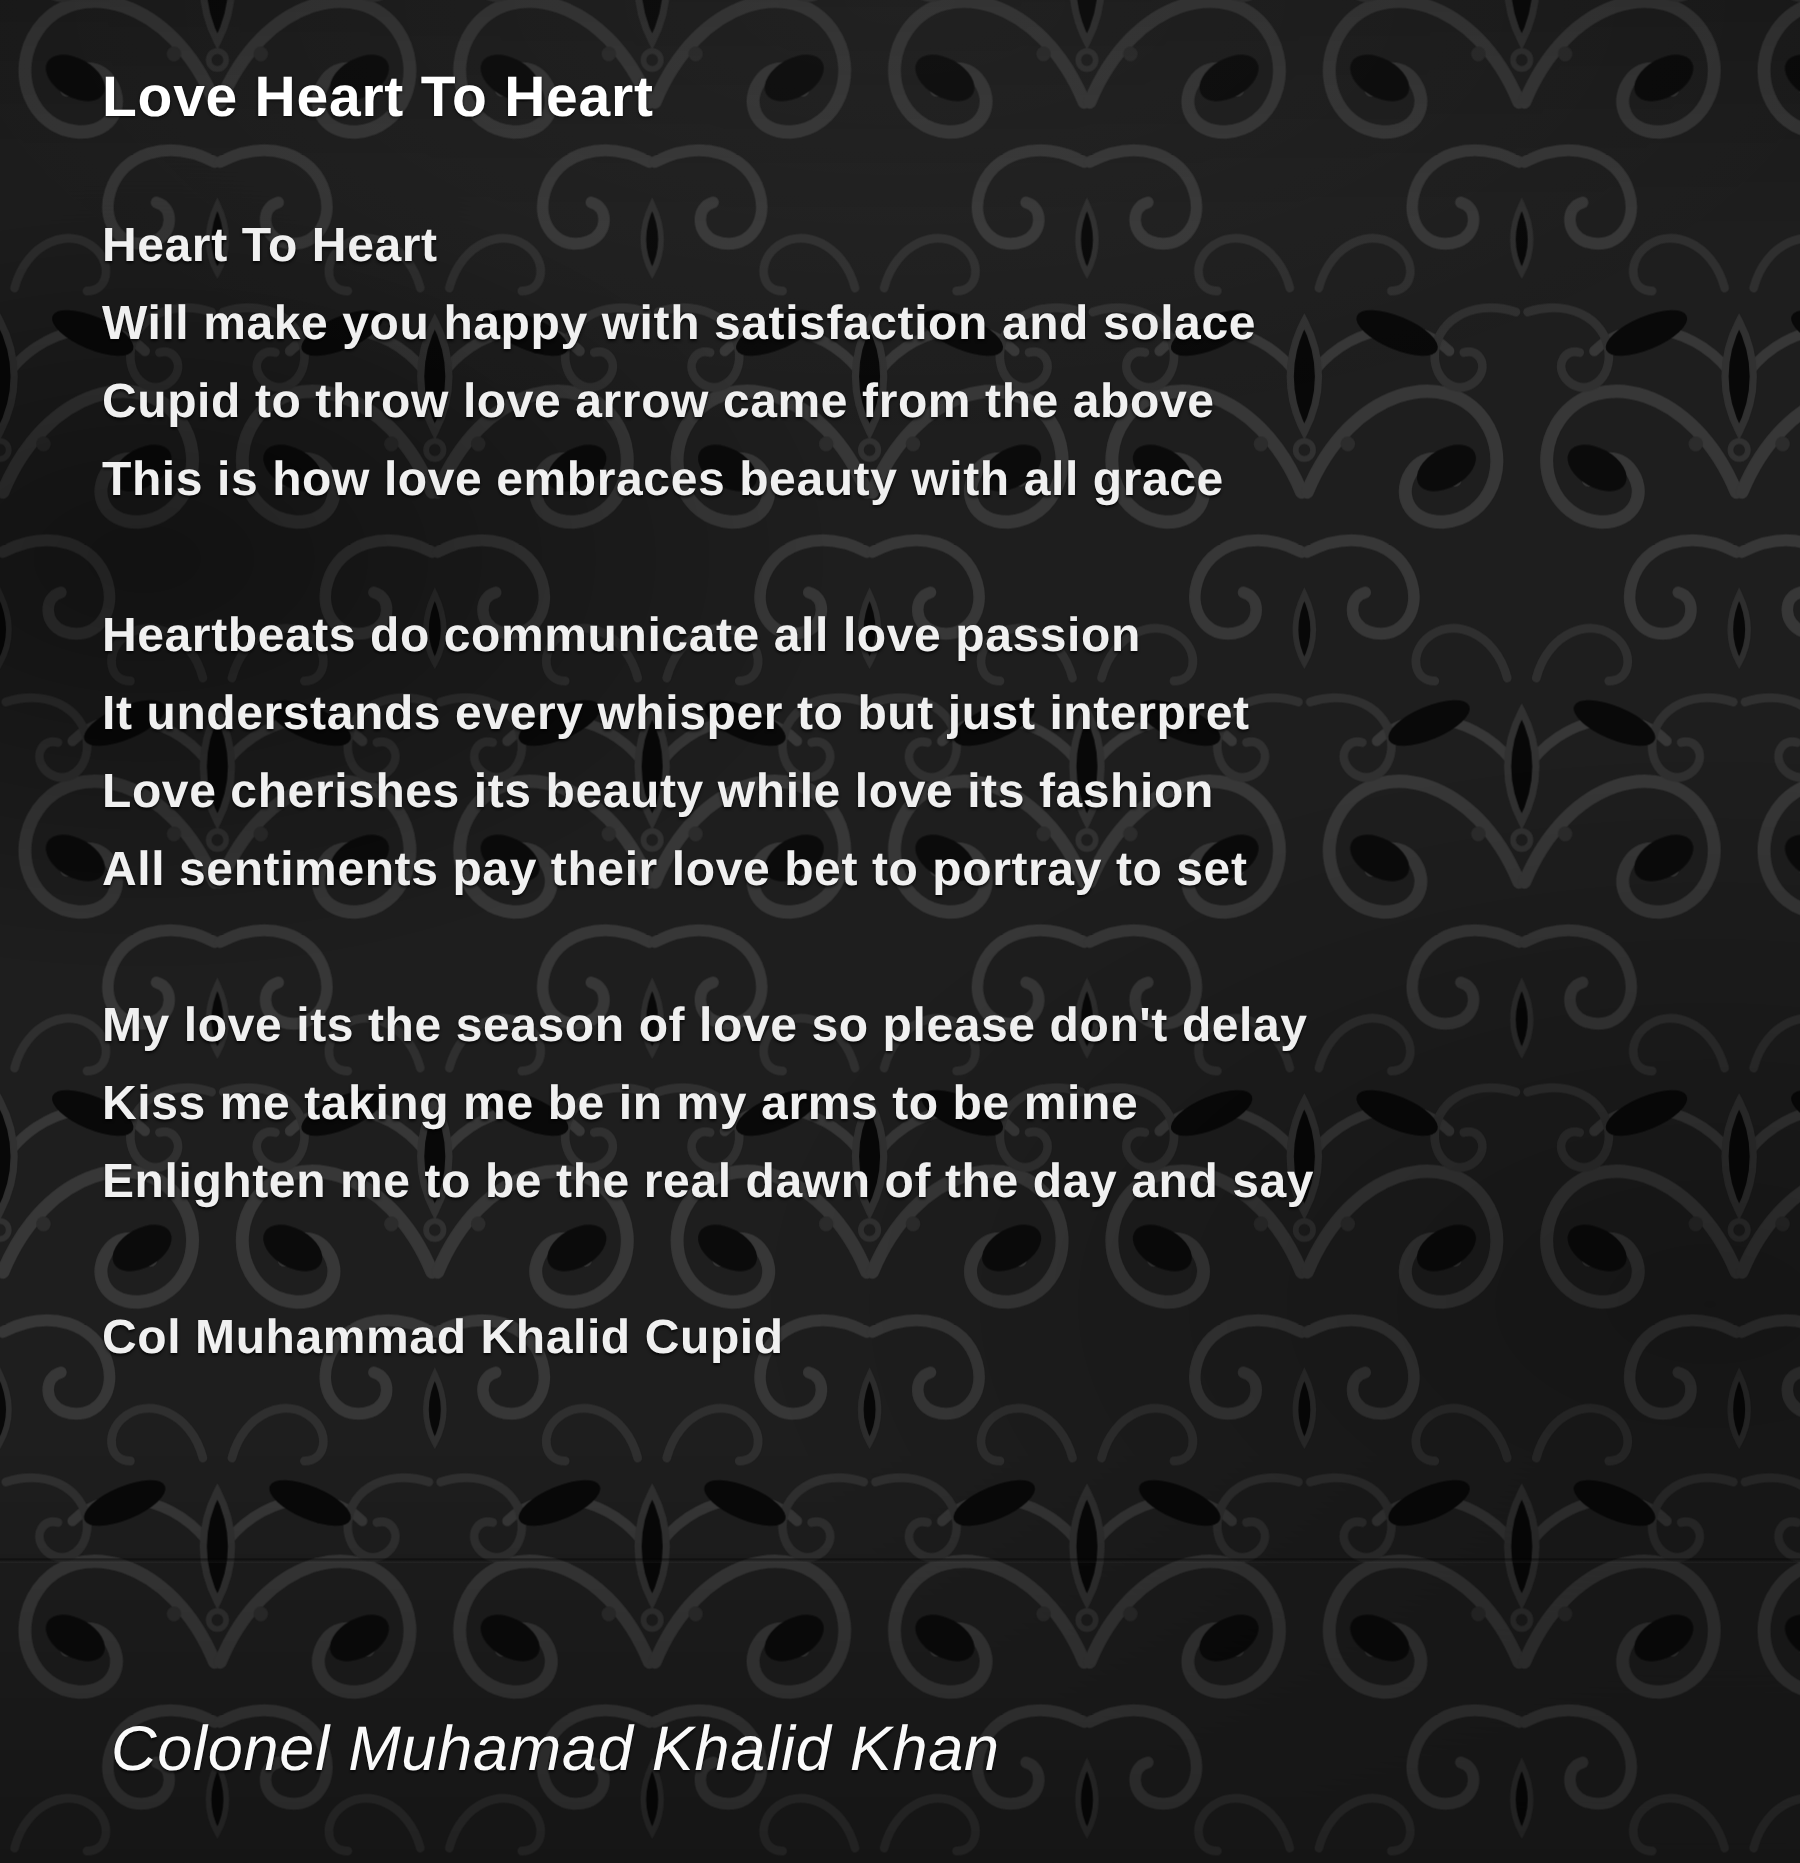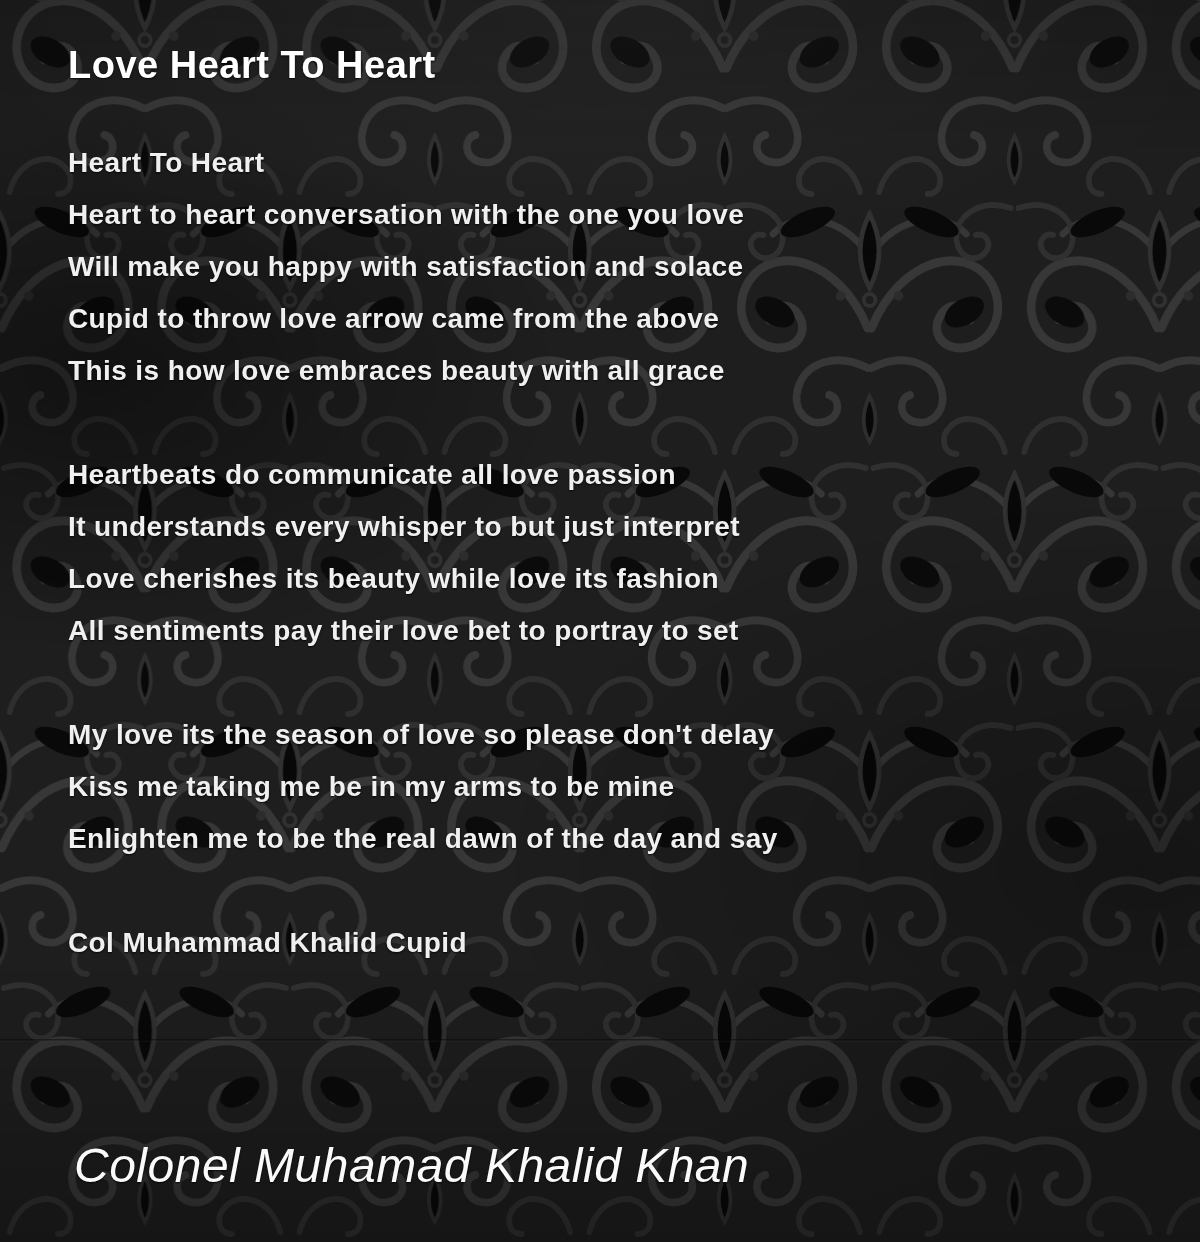--- a/index.html
+++ b/index.html
@@ -49,35 +49,35 @@
     font-size:38px;
     line-height:46px;
     font-weight:bold;
     letter-spacing:0.5px;
     margin-bottom:49px;
     color:#ffffff;
     text-shadow:0 1px 2px rgba(0,0,0,0.8);
   }
 
   .line{
-    font-size:28px;
+    font-size:32px;
     line-height:52px;
     font-weight:bold;
     letter-spacing:0.4px;
     white-space:nowrap;
     text-shadow:0 1px 2px rgba(0,0,0,0.8);
   }
 
   .stanza + .stanza{margin-top:52px;}
   .author{margin-top:52px;}
 
   .signature{
     position:absolute;
     left:74px;top:1141px;
-    font-size:48px;
+    font-size:42px;
     line-height:50px;
     font-style:italic;
     font-weight:normal;
     letter-spacing:0.5px;
     color:#fafafa;
     white-space:nowrap;
     text-shadow:0 1px 2px rgba(0,0,0,0.8);
   }
 </style>
 </head>
@@ -161,21 +161,20 @@
   </svg>
 
   <div class="shade"></div>
   <div class="seam"></div>
 
   <div class="content">
     <h1 class="title">Love Heart To Heart</h1>
     <div id="poem-body">
         <div class="stanza">
           <div class="line">Heart To Heart</div>
-          <div class="line">Heart to heart conversation with the one you love</div>
           <div class="line">Will make you happy with satisfaction and solace</div>
           <div class="line">Cupid to throw love arrow came from the above</div>
           <div class="line">This is how love embraces beauty with all grace</div>
         </div>
         <div class="stanza">
           <div class="line">Heartbeats do communicate all love passion</div>
           <div class="line">It understands every whisper to but just interpret</div>
           <div class="line">Love cherishes its beauty while love its fashion</div>
           <div class="line">All sentiments pay their love bet to portray to set</div>
         </div>

